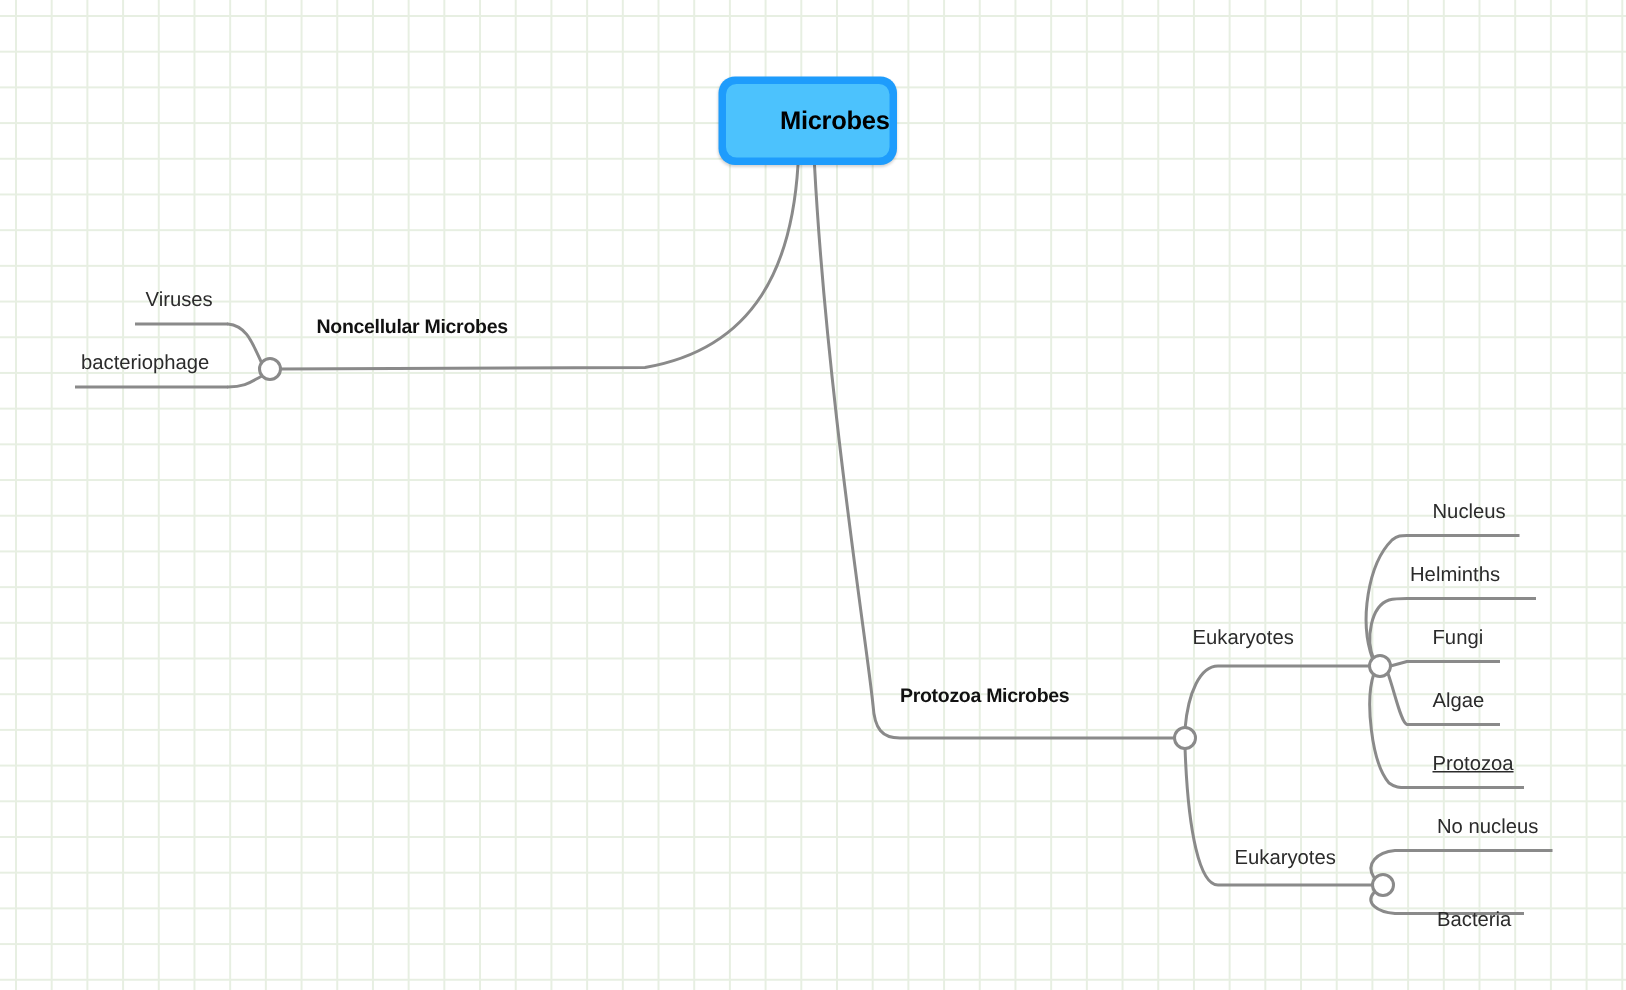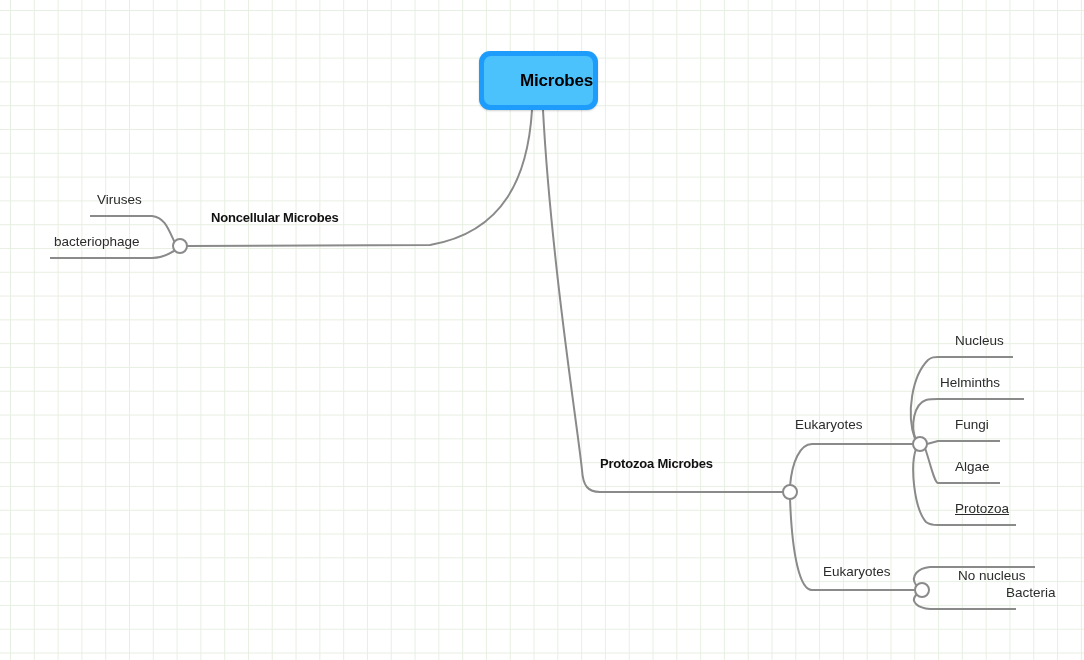--- a/index.html
+++ b/index.html
@@ -145,17 +145,17 @@
       <div class="node-label" style="left: 97px; top: 192px;">Viruses</div>
       <div class="node-label" style="left: 54px; top: 234px;">bacteriophage</div>
       <div class="branch-label" style="left: 600px; top: 456px;">Protozoa Microbes</div>
       <div class="node-label" style="left: 795px; top: 417px; text-align: right;">Eukaryotes</div>
       <div class="node-label" style="left: 955px; top: 333px;">Nucleus</div>
       <div class="node-label" style="left: 940px; top: 375px;">Helminths</div>
       <div class="node-label" style="left: 955px; top: 417px;">Fungi</div>
       <div class="node-label" style="left: 955px; top: 459px; text-align: center;">Algae</div>
       <div class="node-label" style="left: 955px; top: 501px; text-decoration: underline;">Protozoa</div>
       <div class="node-label" style="left: 823px; top: 564px;">Eukaryotes</div>
-      <div class="node-label" style="left: 958px; top: 568px;">No nucleus</div>
-      <div class="node-label" style="left: 958px; top: 585px; margin-left: 48px;">Bacteria</div>
+      <div class="node-label" style="left: 958px; top: 543px;">No nucleus</div>
+      <div class="node-label" style="left: 958px; top: 605px;">Bacteria</div>
     </div>
 
 </div>
 
 </body></html>

